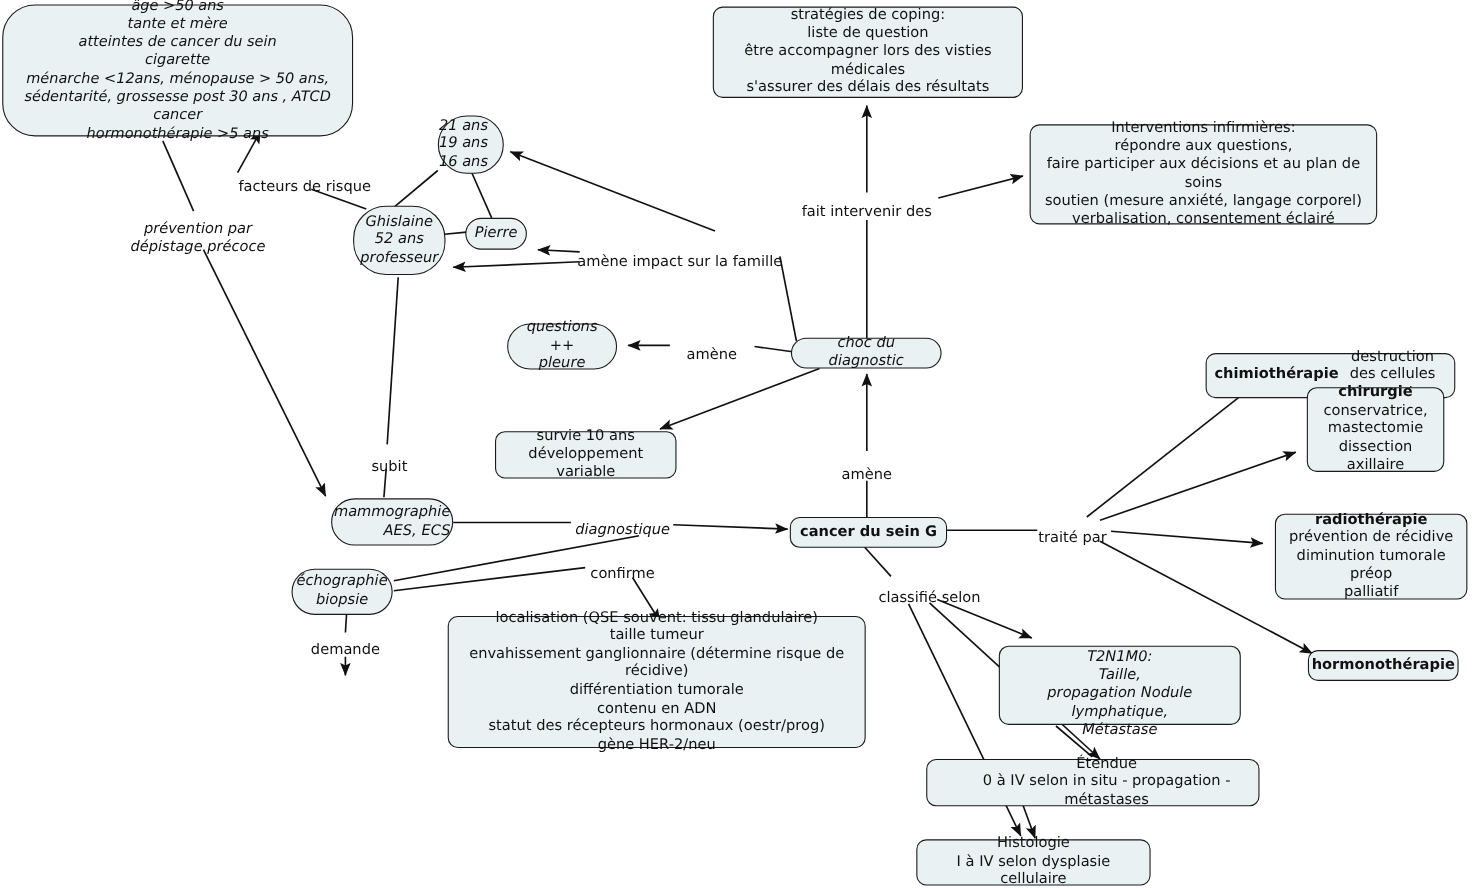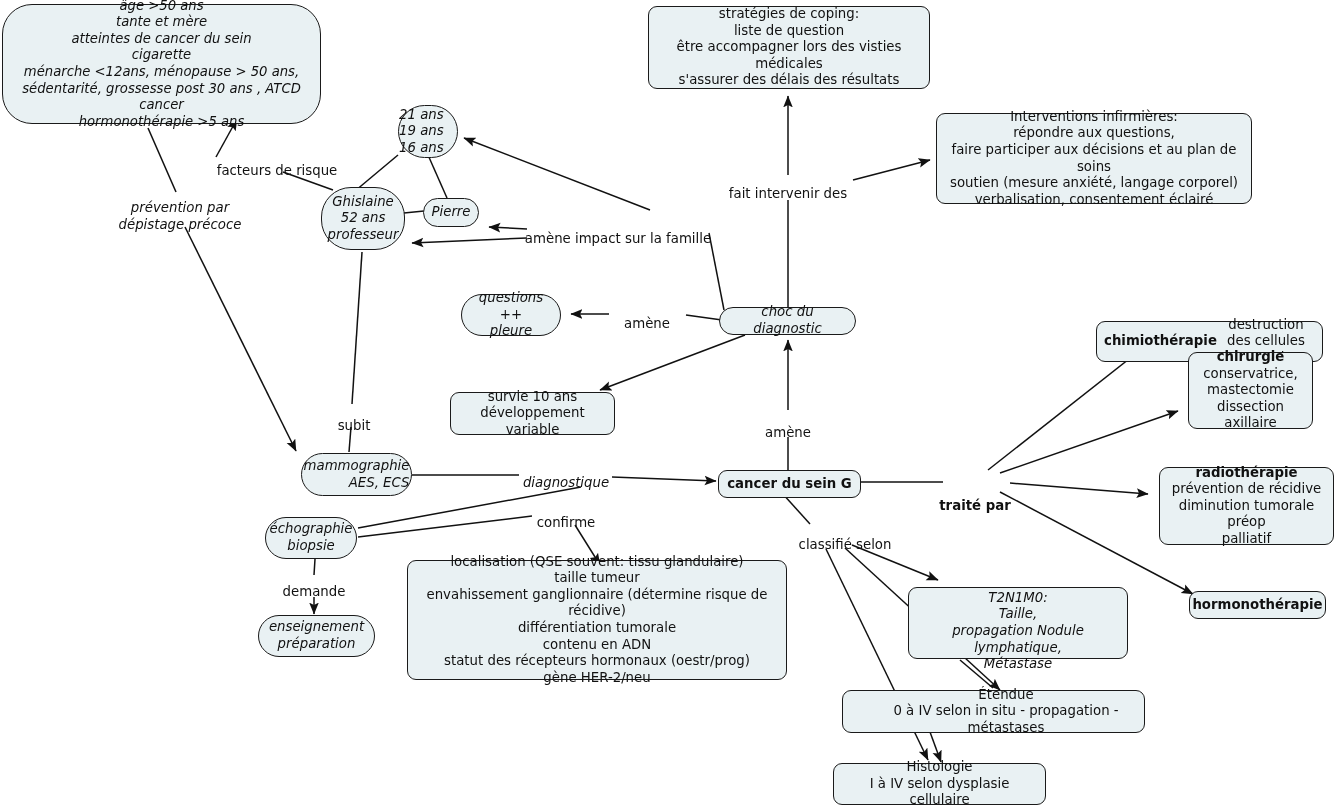--- a/index.html
+++ b/index.html
@@ -205,24 +205,20 @@
   <div class="node italic" style="left:301px; top:453px; width:111px; height:43px;text-align:right;">
     <span>mammographie
 AES, ECS</span>
   </div>
 
   <div class="node italic" style="left:265px; top:517px; width:92px; height:42px;">
     <span>échographie
 biopsie</span>
   </div>
 
-  <div class="node italic" style="left:258px; top:615px; width:117px; height:42px;">
-    <span>enseignement
-préparation</span>
-  </div>
 
   <div class="node" style="left:407px; top:560px; width:380px; height:120px;">
     <span>localisation (QSE souvent: tissu glandulaire)
 taille tumeur
 envahissement ganglionnaire (détermine risque de récidive)
 différentiation tumorale
 contenu en ADN
 statut des récepteurs hormonaux (oestr/prog)
 gène HER-2/neu</span>
   </div>
@@ -311,17 +307,17 @@
   </div>
 
   <div class="edge-label" style="left:314px; top:584px;text-align:center;">
     <span>demande</span>
   </div>
 
   <div class="edge-label" style="left:845px; top:537px;">
     <span>classifié selon</span>
   </div>
 
-  <div class="edge-label" style="left:975px; top:498px;font-weight:bold;">
+  <div class="edge-label" style="left:975px; top:482px;">
     <span>traité par</span>
   </div>
 
 </div>
 
 </body></html>

